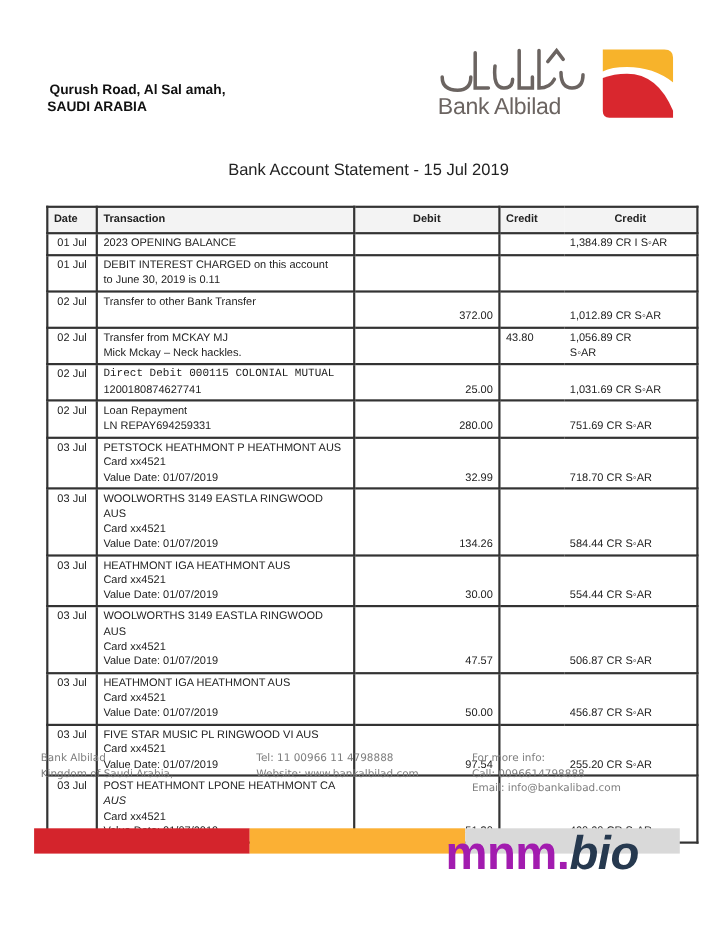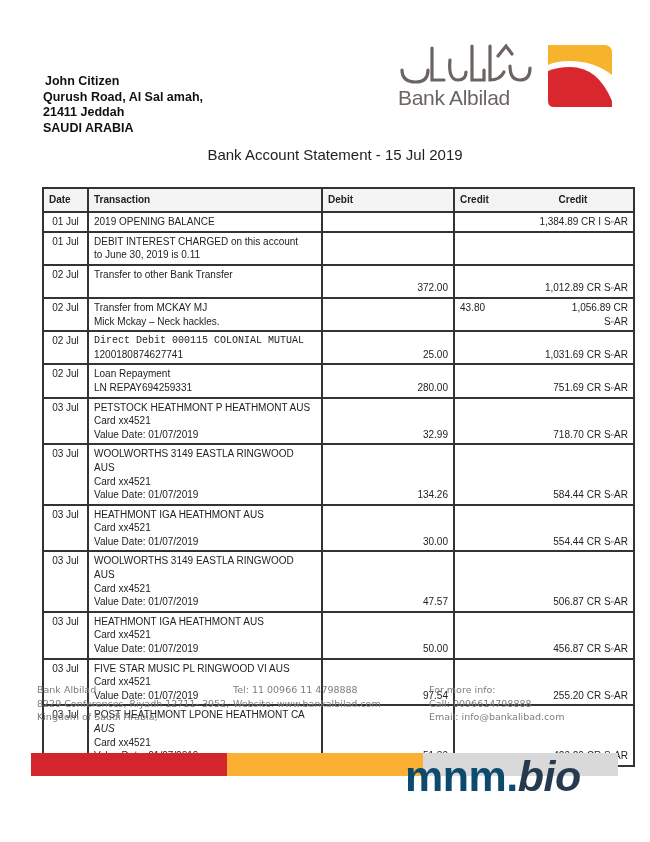--- a/index.html
+++ b/index.html
@@ -7,41 +7,39 @@
   .address { position: absolute; left: 43px; top: 74px; font-weight: bold; font-size: 12.5px; line-height: 15.5px; color: #111; }
   .address div:first-child { padding-left: 2px; }
   .logo { position: absolute; left: 398px; top: 40px; width: 220px; height: 72px; }
   .logo-text { position: absolute; left: 0; top: 46px; font-size: 21px; color: #6b6461; letter-spacing: -0.3px; }
   .logo-arabic { position: absolute; left: 0; top: 0; width: 134px; height: 46px; }
   .logo-mark { position: absolute; left: 148px; top: 3px; width: 66px; height: 66px; }
   .title { position: absolute; left: 0; width: 650px; top: 146px; text-align: center; font-size: 15px; color: #222; padding-left: 20px; box-sizing: border-box; }
   table.stmt { position: absolute; left: 42px; top: 187px; width: 593px; border-collapse: collapse; font-size: 10px; color: #222; }
   table.stmt th, table.stmt td { border: 2px solid #333; padding: 2px 5px; vertical-align: top; line-height: 13.6px; }
   table.stmt th { background: #f3f3f3; font-weight: bold; text-align: left; height: 18px; vertical-align: middle; }
-  table.stmt th.r { text-align: left; }
+  table.stmt th.r { text-align: center; }
   table.stmt th.c { text-align: center; }
   td.date { width: 33px; text-align: center; }
   td.txn { width: 222px; }
   td.debit { width: 120px; text-align: right; vertical-align: bottom !important; }
   td.credit { width: 48px; border-right: none !important; }
-  td.bal { text-align: right; vertical-align: bottom !important; border-left: none !important; white-space: pre-line; }
+  td.bal { text-align: left; vertical-align: bottom !important; border-left: none !important; white-space: pre-line; }
   .footer { position: absolute; top: 683px; font-size: 9.5px; line-height: 13.5px; color: #7d7d7d; font-family: "DejaVu Sans", sans-serif; }
   .bars { position: absolute; left: 31px; top: 753px; height: 23px; width: 587px; display: flex; }
   .bar { height: 23px; }
   .watermark { position: absolute; left: 405px; top: 752px; font-size: 43px; font-weight: bold; font-family: "Liberation Sans", sans-serif; letter-spacing: -0.5px; }
-  .wm-a { color: #0c4a6e; }
+  .wm-a { color: #a21caf; }
   .wm-b { color: #26394f; font-style: italic; }
 </style>
 </head>
 <body>
 
 <div class="address">
-  <div>John Citizen</div>
   <div>Qurush Road, Al Sal amah,</div>
-  <div>21411 Jeddah</div>
   <div>SAUDI ARABIA</div>
 </div>
 
 <div class="logo">
   <svg class="logo-arabic" viewBox="0 0 134 46">
     <g fill="none" stroke="#6b6461" stroke-width="3.2" stroke-linecap="round">
       <path d="M4 30 q0 12 14 12 q12 0 12 -12"></path>
       <path d="M34 8 L34 40 L46 40"></path>
       <path d="M52 20 q-2 20 8 20 q8 0 8 -8"></path>
       <path d="M74 6 L74 40 L86 40 L86 30"></path>
@@ -67,21 +65,21 @@
       <th>Transaction</th>
       <th class="r">Debit</th>
       <th style="border-right:none;">Credit</th>
       <th class="c" style="border-left:none;">Credit</th>
     </tr>
   </thead>
   <tbody id="tbody">
       <tr>
         <td class="date">01 Jul</td>
         <td class="txn">
-          <div style="min-height: 13.6px;">2019 OPENING BALANCE</div>
+          <div style="min-height: 13.6px;">2023 OPENING BALANCE</div>
         </td>
         <td class="debit"></td>
         <td class="credit"></td>
         <td class="bal">1,384.89 CR I S◦AR</td>
       </tr>
       <tr>
         <td class="date">01 Jul</td>
         <td class="txn">
           <div style="min-height: 13.6px;">DEBIT INTEREST CHARGED on this account</div>
           <div style="min-height: 13.6px;">to June 30, 2019 is 0.11</div>
@@ -207,21 +205,20 @@
         </td>
         <td class="debit">51.30</td>
         <td class="credit"></td>
         <td class="bal">420.20 CR S◦AR</td>
       </tr>
     </tbody>
 </table>
 
 <div class="footer" style="left:37px;">
   <div>Bank Albilad</div>
-  <div>8229 Conferences, Riyadh 12711- 3952,</div>
   <div>Kingdom of Saudi Arabia,</div>
 </div>
 <div class="footer" style="left:233px;">
   <div>Tel: 11 00966 11 4798888</div>
   <div>Website: www.bankalbilad.com</div>
 </div>
 <div class="footer" style="left:429px;">
   <div>For more info:</div>
   <div>Call: 0096614798888</div>
   <div>Email: info@bankalibad.com</div>

